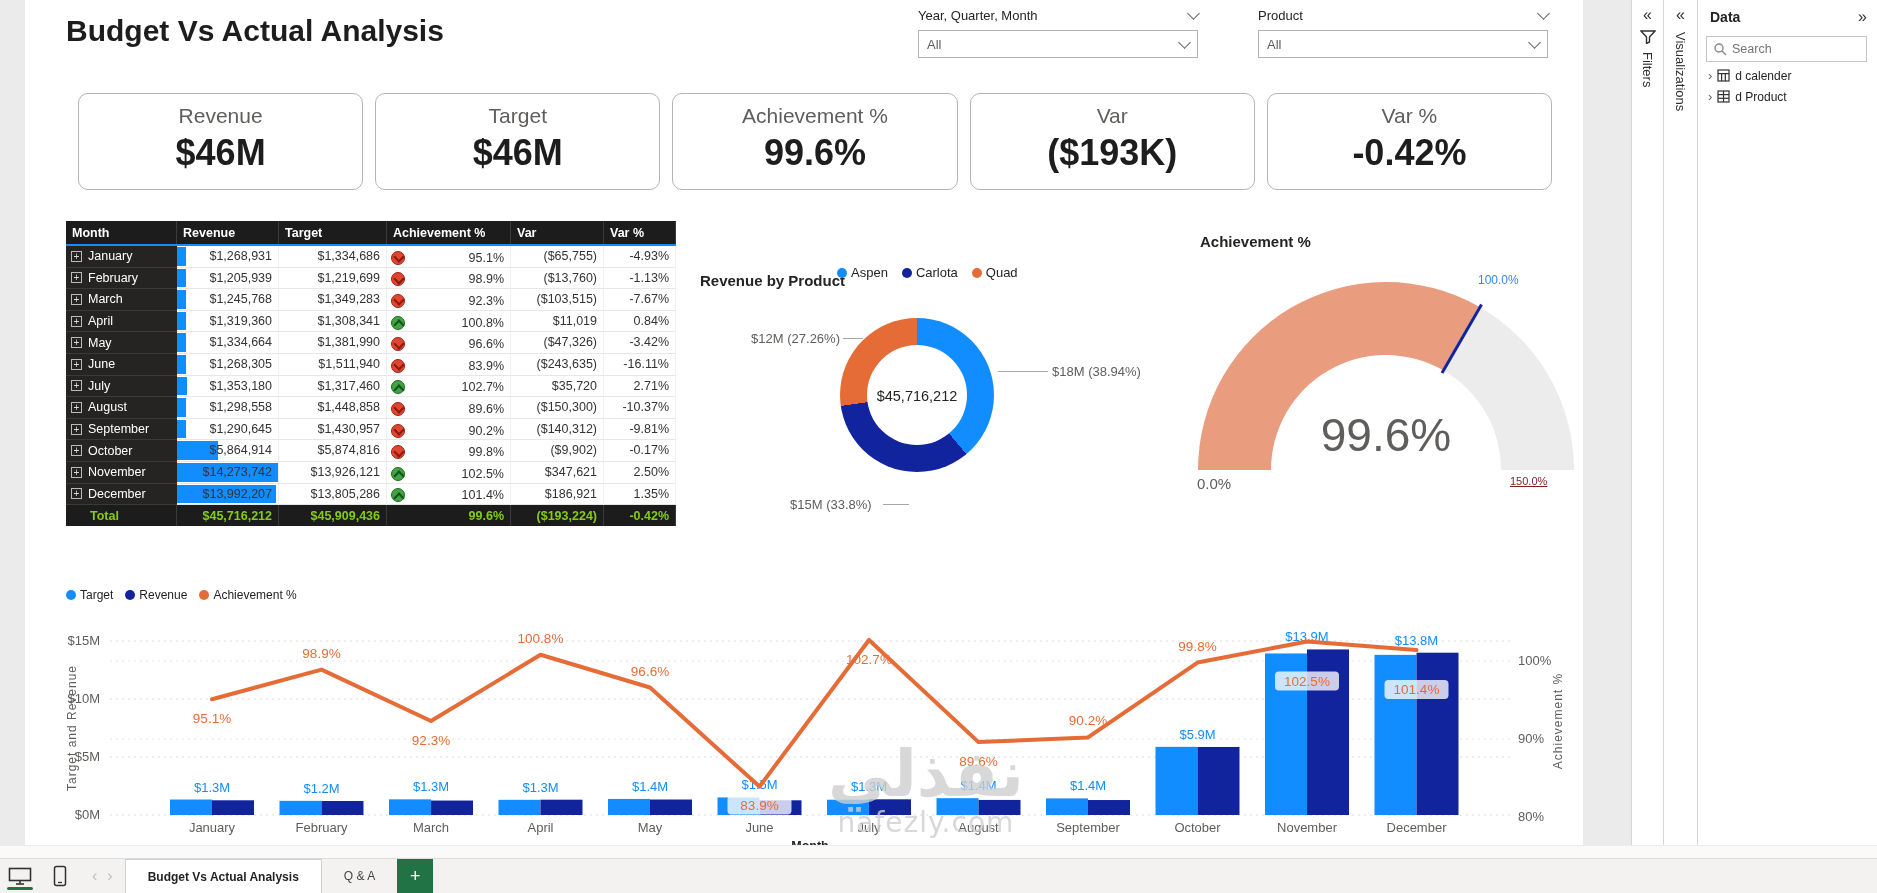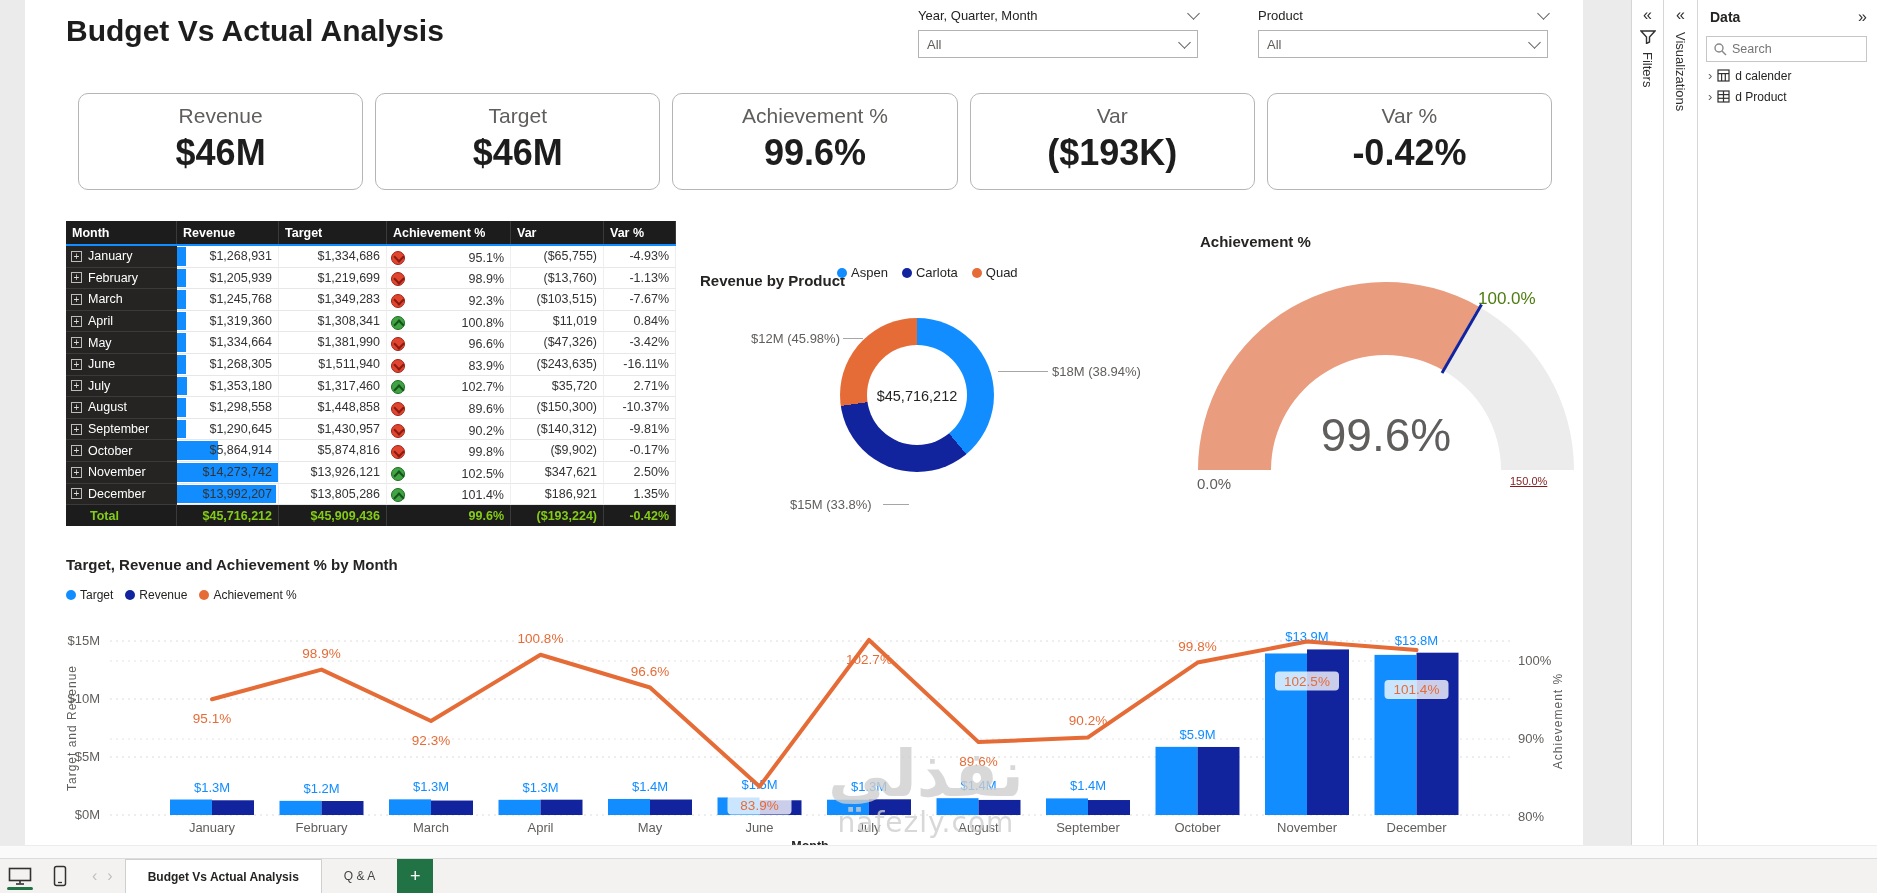--- a/index.html
+++ b/index.html
@@ -56,21 +56,21 @@
   .donut { position:absolute; left:150px; top:93px; width:154px; height:154px; border-radius:50%; }
   .donut::after { content:""; position:absolute; left:27px; top:27px; width:100px; height:100px; background:#fff; border-radius:50%; }
   .donut-center { position:absolute; left:147px; top:163px; width:160px; text-align:center; font-size:14.5px; color:#252423; z-index:2; }
   .callout { position:absolute; font-size:13px; color:#605e5c; }
   .cline { position:absolute; height:1px; background:#a6a6a6; }
 
   
   .gauge-wrap { position:absolute; left:1185px; top:225px; width:400px; height:300px; }
   .gauge-min { position:absolute; left:12px; top:250px; font-size:15px; color:#605e5c; }
   .gauge-max { position:absolute; left:325px; top:250px; font-size:11px; color:#7f1d1d;text-decoration:underline; }
-  .gauge-target { position:absolute; left:293px; top:64px; font-size:17px; color:#4d7c0f; }
+  .gauge-target { position:absolute; left:293px; top:48px; font-size:12px; color:#3b82f6; }
   .gauge-value { position:absolute; left:101px; top:183px; width:200px; text-align:center; font-size:46px; color:#605e5c; }
 
   
   .combo-wrap { position:absolute; left:66px; top:556px; width:1500px; height:302px; }
   .combo-legend { position:absolute; left:0; top:32px; display:flex; gap:12px; font-size:12px; color:#252423; }
   .combo-svg { position:absolute; left:0; top:0; }
 
   
   .watermark { position:absolute; left:828px; top:742px; text-align:center; color:#cfcfcf; opacity:.8; z-index:5; pointer-events:none; font-family:"DejaVu Sans", sans-serif; }
   .wm1 { font-size:64px; font-weight:700; line-height:1; }
@@ -316,21 +316,21 @@
           <span class="dot" id="dot-carlota" style="background: rgb(18, 35, 158);"></span>
           <span>Carlota</span>
         </span>
       <span class="lg-item">
           <span class="dot" id="dot-quad" style="background: rgb(230, 108, 55);"></span>
           <span>Quad</span>
         </span>
     </div>
     <div class="donut" id="donut" style="background: conic-gradient(rgb(17, 141, 255) 0%, rgb(17, 141, 255) 38.94%, rgb(18, 35, 158) 38.94%, rgb(18, 35, 158) 72.74%, rgb(230, 108, 55) 72.74%, rgb(230, 108, 55) 100%);"></div>
     <div class="donut-center">$45,716,212</div>
-    <div class="callout" style="left:20px;top:106px;width:130px;text-align:right;">$12M (45.98%)</div>
+    <div class="callout" style="left:20px;top:106px;width:130px;text-align:right;">$12M (27.26%)</div>
     <div class="cline" style="left:153px;top:113px;width:20px;"></div>
     <div class="callout" style="left:362px;top:139px;">$18M (38.94%)</div>
     <div class="cline" style="left:308px;top:146px;width:50px;"></div>
     <div class="callout" style="left:100px;top:272px;">$15M (33.8%)</div>
     <div class="cline" style="left:193px;top:279px;width:26px;"></div>
   </div>
 
   <div class="gauge-wrap">
     <div class="vis-title" style="position:absolute;left:15px;top:8px;">Achievement %</div>
     <svg id="gauge-svg" width="400" height="300">
@@ -338,21 +338,20 @@
         <path d="M 293.63274021107884 81.40545412212916 A 188 188 0 0 1 389 245 L 316 245 A 115 115 0 0 0 257.66364427805354 144.92886821300453 Z" fill="#ececec"></path>
         <line x1="257" y1="148.00515477614286" x2="296.5" y2="79.5891478771722" stroke="#12239E" stroke-width="3"></line>
       </svg>
     <div class="gauge-min">0.0%</div>
     <div class="gauge-max">150.0%</div>
     <div class="gauge-target">100.0%</div>
     <div class="gauge-value">99.6%</div>
   </div>
 
   <div class="combo-wrap">
-    <div class="vis-title">Target, Revenue and Achievement % by Month</div>
     <div class="combo-legend">
       <span class="lg-item">
           <span class="dot" id="dot-target" style="background: rgb(17, 141, 255);"></span>
           <span>Target</span>
         </span>
       <span class="lg-item">
           <span class="dot" id="dot-revenue" style="background: rgb(18, 35, 158);"></span>
           <span>Revenue</span>
         </span>
       <span class="lg-item">

